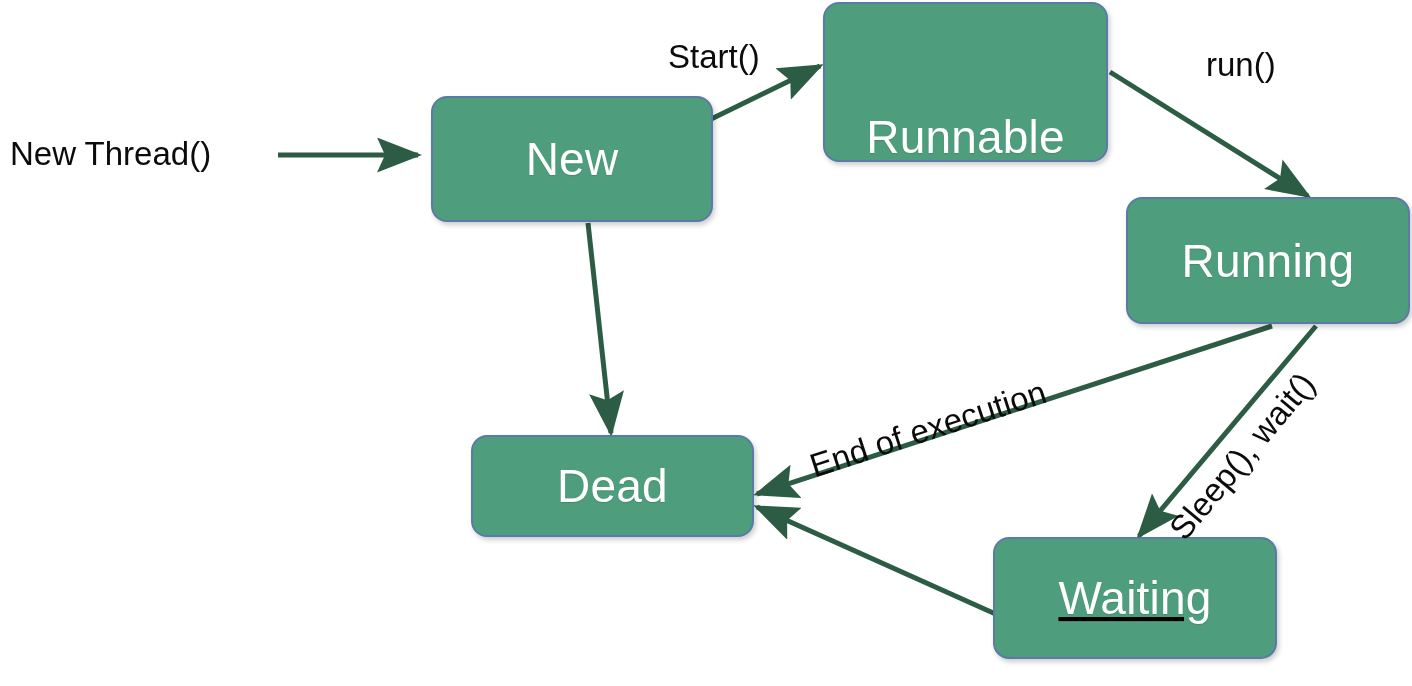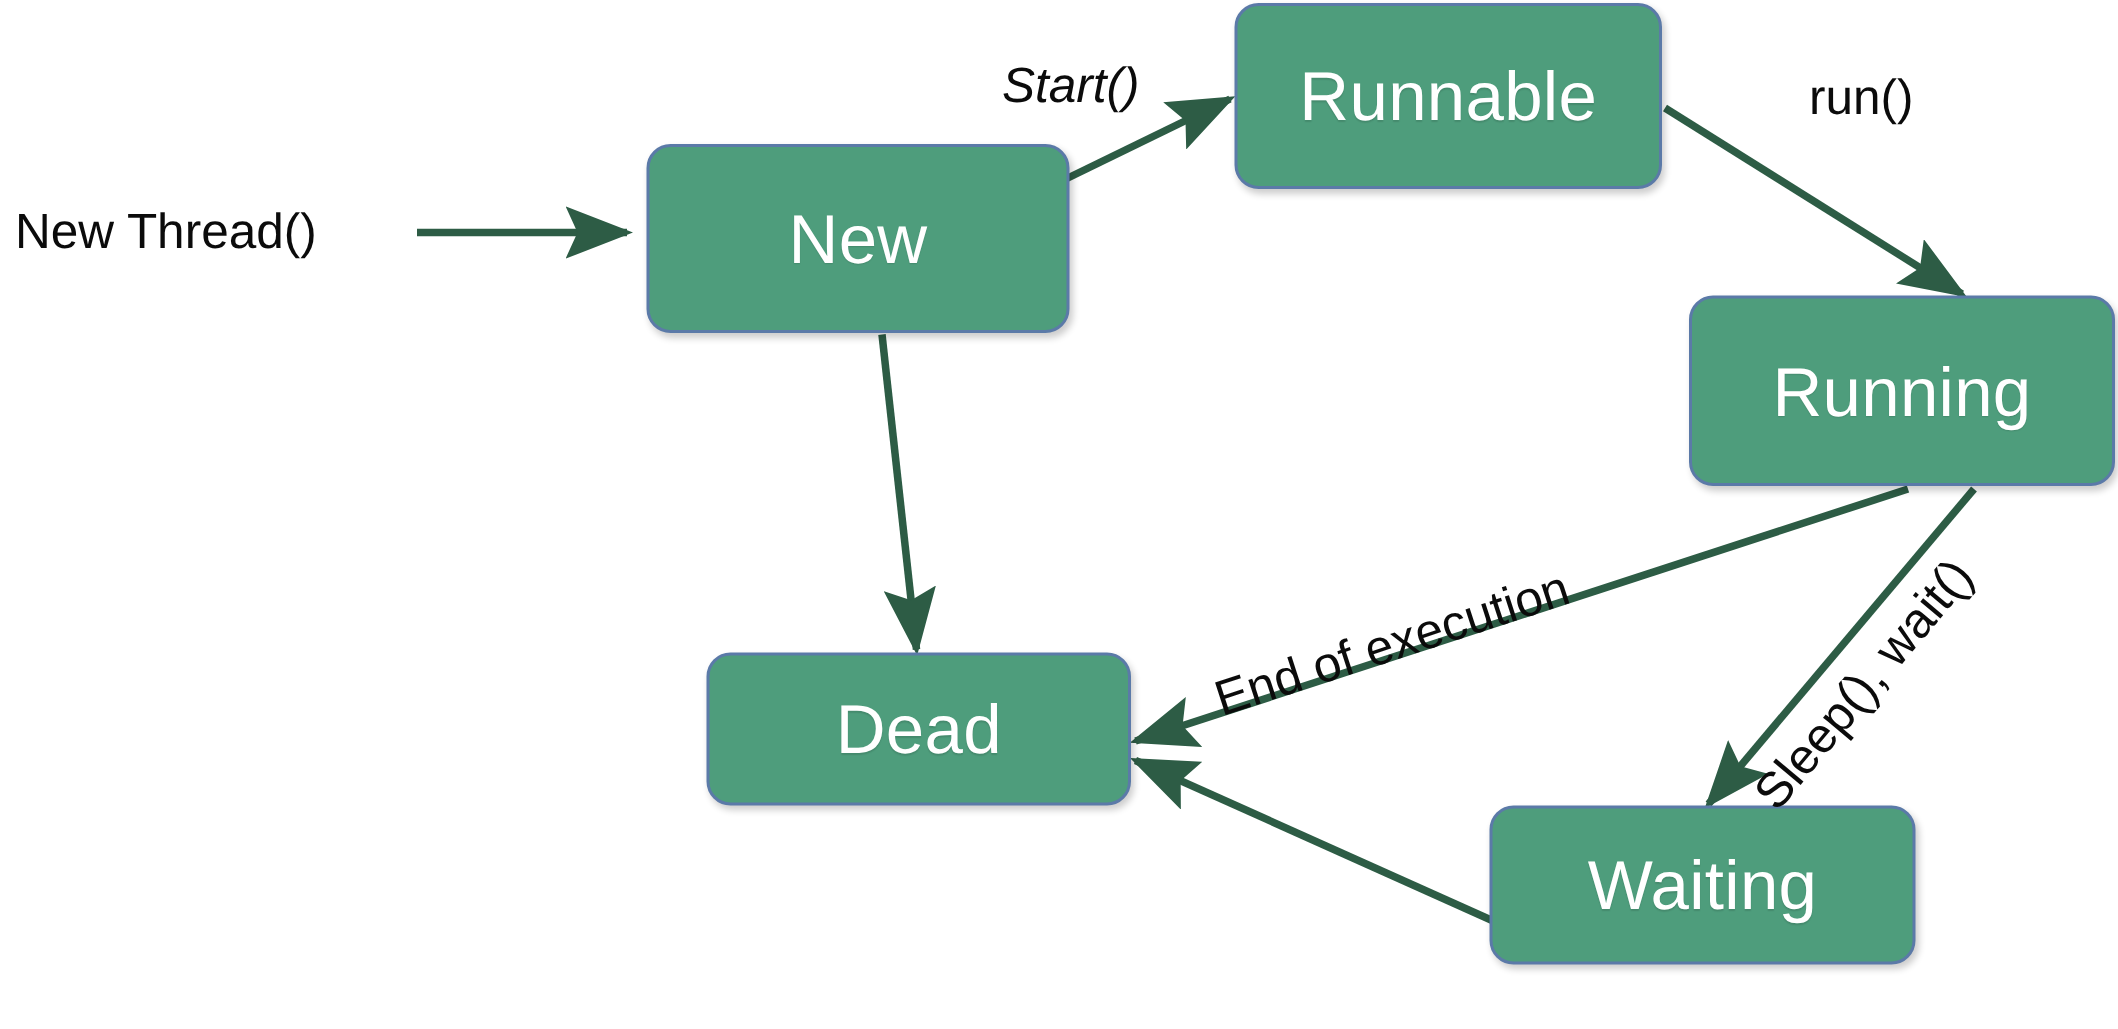--- a/index.html
+++ b/index.html
@@ -81,39 +81,39 @@
 
     <line x1="1316" y1="326" x2="1139" y2="536" stroke="#2d5c45" stroke-width="5" marker-end="url(#arrowhead)"></line>
 
     <line x1="1000" y1="616" x2="757" y2="507" stroke="#2d5c45" stroke-width="5" marker-end="url(#arrowhead)"></line>
   </svg>
 
   <div class="node" style="left:420px; top:96px; width:282px; height:126px;margin-left:11px;">
     <span class="node-label">New</span>
   </div>
 
-  <div class="node" style="left:823px; top:2px; width:285px; height:124px;">
+  <div class="node" style="left:823px; top:2px; width:285px; height:160px;align-items:flex-end;">
     <span class="node-label">Runnable</span>
   </div>
 
   <div class="node" style="left:1126px; top:197px; width:284px; height:127px;">
     <span class="node-label">Running</span>
   </div>
 
   <div class="node" style="left:471px; top:435px; width:283px; height:102px;">
     <span class="node-label">Dead</span>
   </div>
 
-  <div class="node" style="left:993px; top:537px; width:284px; height:106px;">
+  <div class="node" style="left:993px; top:537px; width:284px; height:122px;text-decoration:underline;">
     <span class="node-label">Waiting</span>
   </div>
 
   <div class="edge-label" style="left:10px; top:137px;">New Thread()</div>
 
-  <div class="edge-label" style="left:668px; top:40px;font-style:italic;">Start()</div>
+  <div class="edge-label" style="left:668px; top:40px;">Start()</div>
 
   <div class="edge-label" style="left:1206px; top:48px;">run()</div>
 
   <div class="edge-label rot" style="left:1176px; top:518px; transform: rotate(-50deg);">Sleep(), wait()</div>
 
   <div class="edge-label rot" style="left:811px; top:450px; transform: rotate(-18deg);">End of execution</div>
 
 </div>
 
 </body></html>

